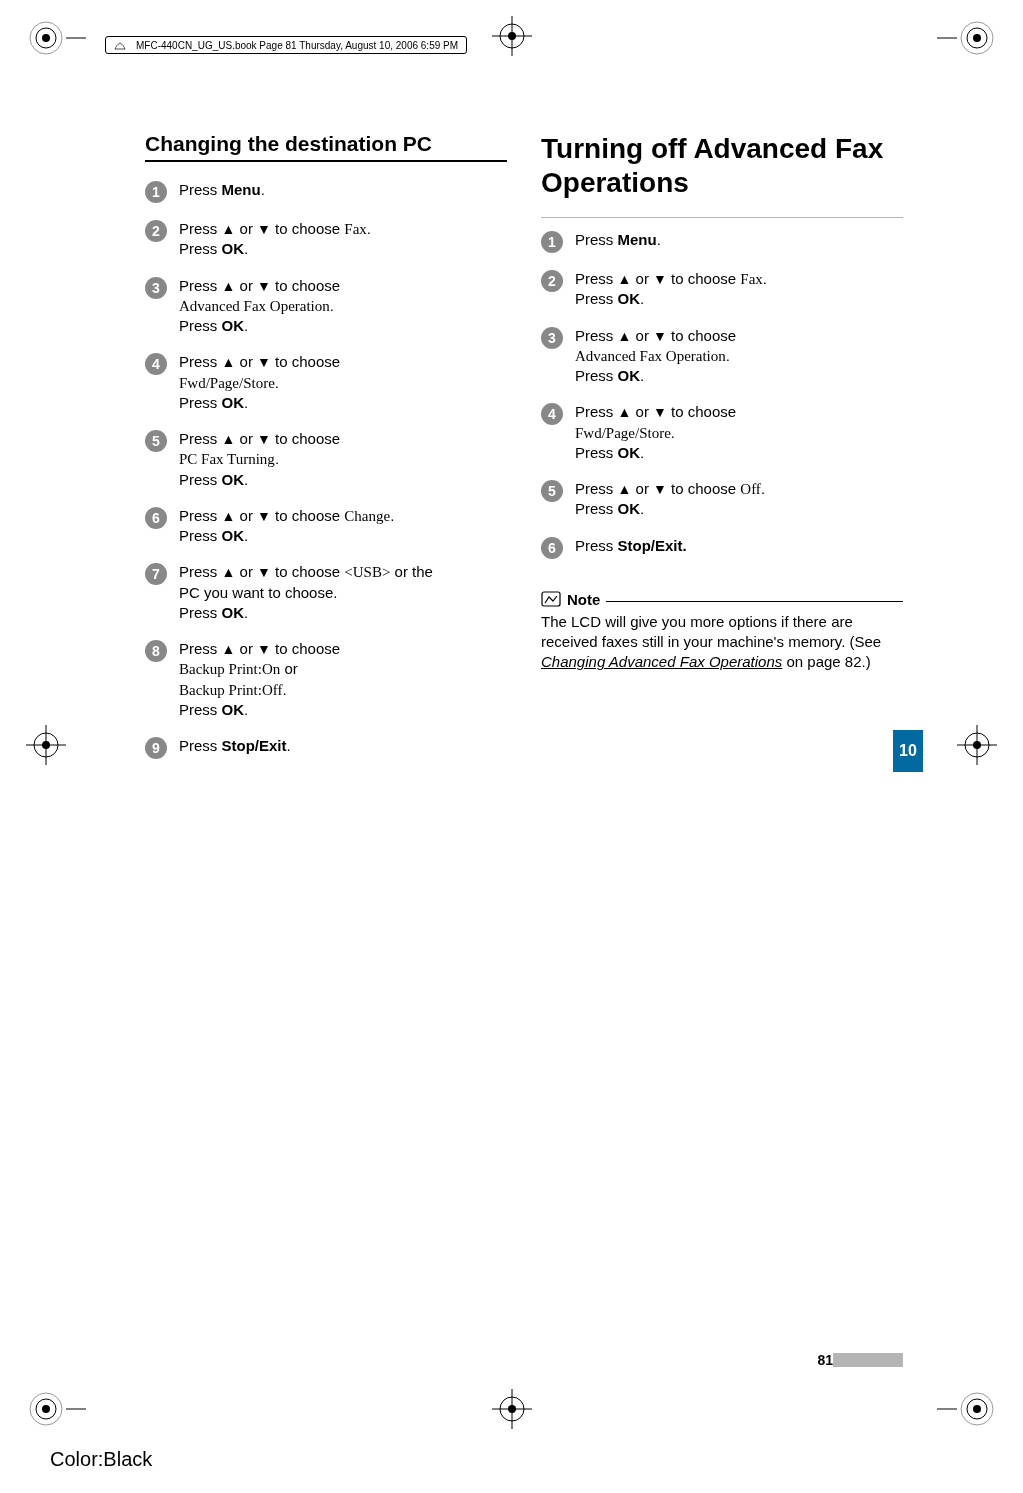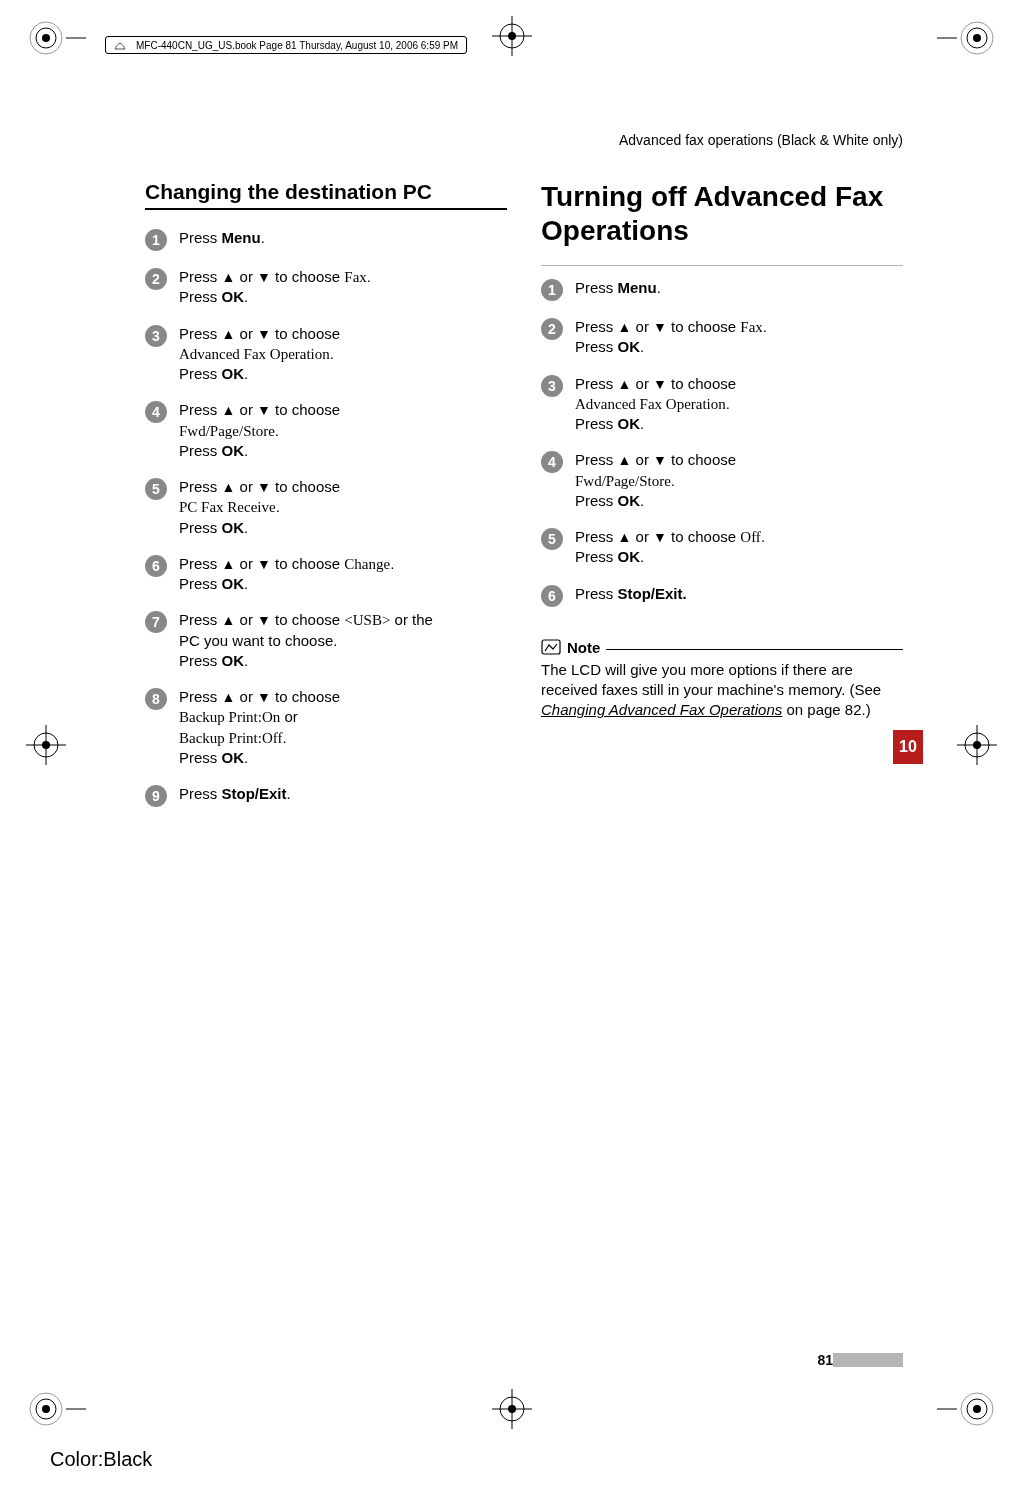--- a/index.html
+++ b/index.html
@@ -134,22 +134,22 @@
     line-height: 1.35;
   }
   .italictxt { font-style: italic; text-decoration: underline; }
 
   
   .side-tab {
     position: absolute;
     right: 100px;
     top: 730px;
     width: 30px;
-    height: 34px;
-    background: #b91c1c;
+    height: 42px;
+    background: #0369a1;
     color: #fff;
     font-weight: bold;
     font-size: 16px;
     display: flex;
     align-items: center;
     justify-content: center;
   }
 
   
   .page-num-row {
@@ -253,21 +253,20 @@
 <div class="header-box">
   <span class="header-ornament">
     <svg viewBox="0 0 12 12" width="12" height="12">
           <path d="M1 10 C3 6 3 6 6 4 C9 6 9 6 11 10 Z" fill="none" stroke="#000" stroke-width="0.7"></path>
         </svg>
   </span>
   <span>MFC-440CN_UG_US.book  Page 81  Thursday, August 10, 2006  6:59 PM</span>
 </div>
 
 <div class="content-area">
-  <div class="breadcrumb">Advanced fax operations (Black &amp; White only)</div>
 
   <div class="columns">
 
     <div class="col">
       <div class="section-title">Changing the destination PC</div>
 
       <div class="step">
         <div class="step-num">1</div>
         <div class="step-body">
           <span>Press </span><span class="boldtxt">Menu</span><span>.</span>
@@ -297,21 +296,21 @@
           <span>Press </span><span class="arrow">▲</span><span> or </span><span class="arrow">▼</span><span> to choose</span><br>
           <span class="monotxt">Fwd/Page/Store</span><span>.</span><br>
           <span>Press </span><span class="boldtxt">OK</span><span>.</span>
         </div>
       </div>
 
       <div class="step">
         <div class="step-num">5</div>
         <div class="step-body">
           <span>Press </span><span class="arrow">▲</span><span> or </span><span class="arrow">▼</span><span> to choose</span><br>
-          <span class="monotxt">PC Fax Receive</span><span>.</span><br>
+          <span class="monotxt">PC Fax Turning</span><span>.</span><br>
           <span>Press </span><span class="boldtxt">OK</span><span>.</span>
         </div>
       </div>
 
       <div class="step">
         <div class="step-num">6</div>
         <div class="step-body">
           <span>Press </span><span class="arrow">▲</span><span> or </span><span class="arrow">▼</span><span> to choose </span><span class="monotxt">Change</span><span>.</span><br>
           <span>Press </span><span class="boldtxt">OK</span><span>.</span>
         </div>

